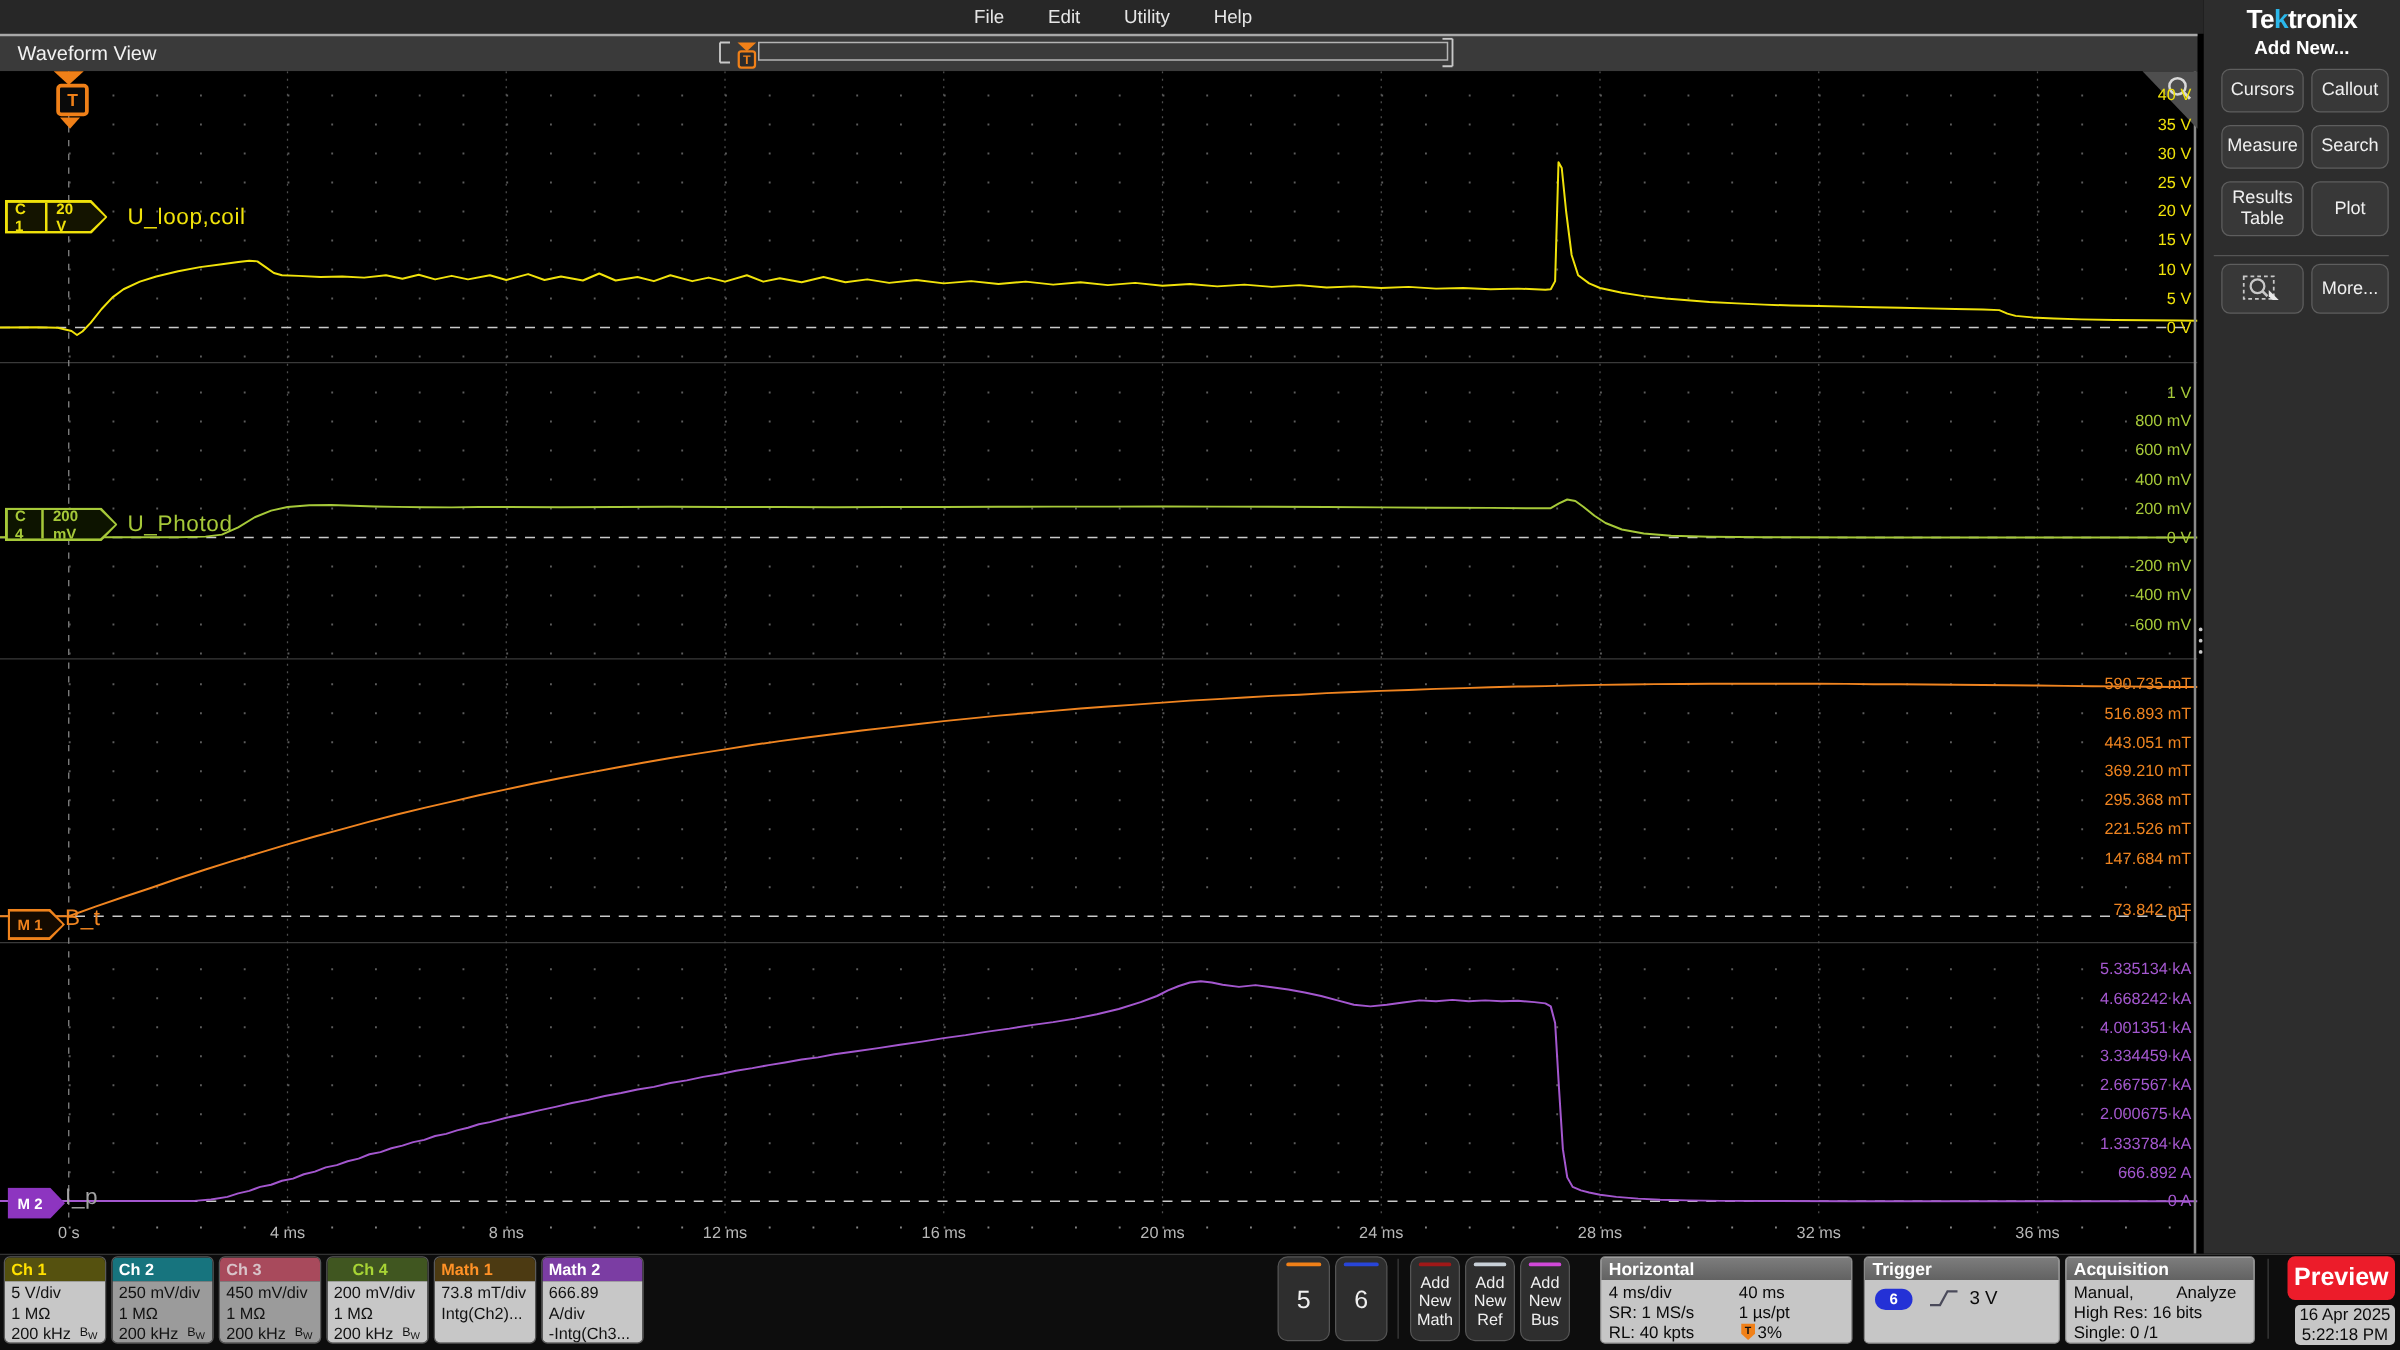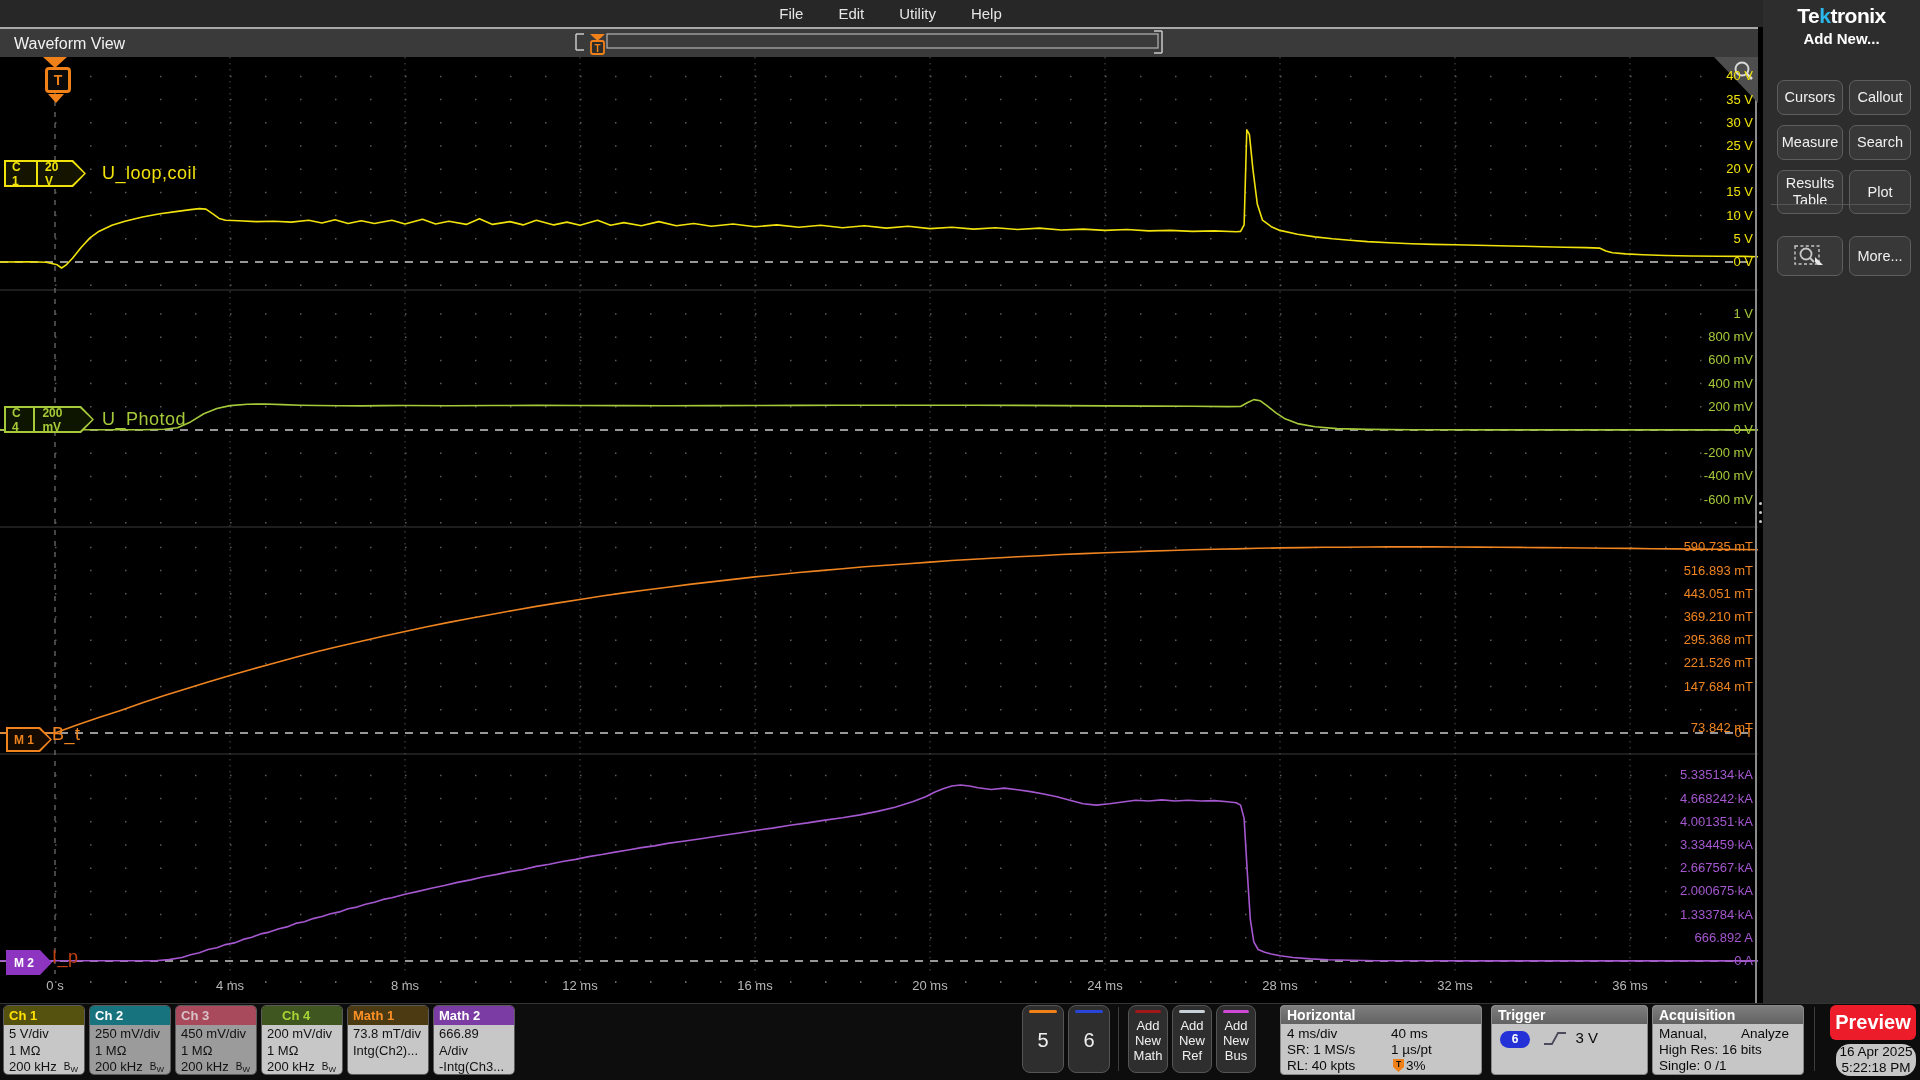--- a/index.html
+++ b/index.html
@@ -50,21 +50,21 @@
   .mbadge.m1{background:#f0831c;} .mbadge.m1 .in{background:#140a00;color:#f0831c;}
   .mbadge.m2{background:#8d35c0;} .mbadge.m2 .in{background:#8d35c0;color:#fff;}
   .wave-label{position:absolute;font-size:18px;letter-spacing:0.5px;}
 
   
   #sidebar{left:1763px;top:0;width:157px;height:1003px;background:#2d2d2d;}
   #logo{position:absolute;left:0;top:4px;width:157px;text-align:center;color:#fff;font-size:21px;font-weight:bold;letter-spacing:-0.5px;}
   #logo .k{color:#2bb7ea;}
   #addnew-heading{position:absolute;left:0;top:30px;width:157px;text-align:center;color:#fff;font-size:15px;font-weight:bold;}
   .sbtn{position:absolute;background:#383838;border:1px solid #5e5e5e;border-radius:7px;color:#f0f0f0;
-        font-size:14.5px;display:flex;align-items:center;justify-content:center;text-align:center;line-height:17px;box-sizing:border-box;cursor:default;margin-top:25px;}
+        font-size:14.5px;display:flex;align-items:center;justify-content:center;text-align:center;line-height:17px;box-sizing:border-box;cursor:default;}
   #sb-divider{position:absolute;left:8px;top:204px;width:140px;height:1px;background:#555;}
 
   
   #bottom-bar{left:0;top:1003px;width:1920px;height:77px;background:#0d0d0d;border-top:1px solid #333;box-sizing:border-box;}
   .badge{position:absolute;top:1005px;width:82px;height:70px;border-radius:5px;overflow:hidden;border:1px solid #5a5a5a;box-sizing:border-box;}
   .badge .hd{height:19px;font-size:13px;font-weight:bold;padding-left:5px;line-height:19px;}
   .badge .bd{background:#c7c7c7;color:#121212;font-size:13px;line-height:16.5px;padding:1px 4px 0 5px;height:49px;}
   .badge.off .bd{background:#9b9b9b;}
   .badge .r3{display:flex;}
   .badge .bw{margin-left:auto;font-size:10px;padding-right:2px;}
@@ -83,21 +83,21 @@
   .nbtn.num{font-size:20px;}
   .vdiv{position:absolute;top:1007px;width:1px;height:64px;background:#3c3c3c;}
 
   .panel{position:absolute;top:1005px;height:70px;background:#c6c6c6;border:1px solid #888;border-radius:4px;box-sizing:border-box;overflow:hidden;}
   .panel .hd{background:linear-gradient(#7d7d7d,#626262);color:#fff;font-size:14px;font-weight:bold;padding:0 6px;height:18px;line-height:18px;}
   .panel .row{position:absolute;font-size:13.5px;color:#0a0a0a;line-height:16px;white-space:nowrap;}
   .tpill{display:inline-block;background:#2431d6;color:#fff;border-radius:9px;width:30px;height:17px;text-align:center;
          font-size:12px;font-weight:bold;line-height:17px;}
   #preview-btn{position:absolute;left:1830px;top:1005px;width:86px;height:35px;background:#ec1c2a;border-radius:6px;
          color:#fff;font-size:20px;font-weight:bold;display:flex;align-items:center;justify-content:center;}
-  #datetime-box{position:absolute;left:1836px;top:1044px;width:80px;height:32px;background:#c6c6c6;border-radius:14px;
+  #datetime-box{position:absolute;left:1836px;top:1044px;width:80px;height:32px;background:#c6c6c6;border-radius:4px;
          color:#0a0a0a;font-size:13.5px;line-height:16px;text-align:center;}
 </style>
 </head>
 <body>
 
 <div id="menu-bar" class="abs">
   <span class="mi">File</span>
   <span class="mi">Edit</span>
   <span class="mi">Utility</span>
   <span class="mi">Help</span>
@@ -220,21 +220,21 @@
 <div class="wave-label abs" style="left:102px;top:409px;color:#a6c939;">U_Photod</div>
 
 <div class="mbadge m1 abs" style="left:6px;top:727px;">
   <div class="in">M 1</div>
 </div>
 <div class="wave-label abs" style="left:52px;top:724px;color:#ef8420;">B_t</div>
 
 <div class="mbadge m2 abs" style="left:6px;top:950px;">
   <div class="in">M 2</div>
 </div>
-<div class="wave-label abs" style="left:52px;top:947px;color:#c2410c;">I_p</div>
+<div class="wave-label abs" style="left:52px;top:947px;color:#a3a3a3;">I_p</div>
 
 <div id="labels-layer" class="abs">
     <div class="ylab" style="top: 69.4px; color: rgb(240, 226, 10);">40 V</div>
     <div class="ylab" style="top: 92.6px; color: rgb(240, 226, 10);">35 V</div>
     <div class="ylab" style="top: 115.8px; color: rgb(240, 226, 10);">30 V</div>
     <div class="ylab" style="top: 139px; color: rgb(240, 226, 10);">25 V</div>
     <div class="ylab" style="top: 162.2px; color: rgb(240, 226, 10);">20 V</div>
     <div class="ylab" style="top: 185.4px; color: rgb(240, 226, 10);">15 V</div>
     <div class="ylab" style="top: 208.6px; color: rgb(240, 226, 10);">10 V</div>
     <div class="ylab" style="top: 231.8px; color: rgb(240, 226, 10);">5 V</div>

